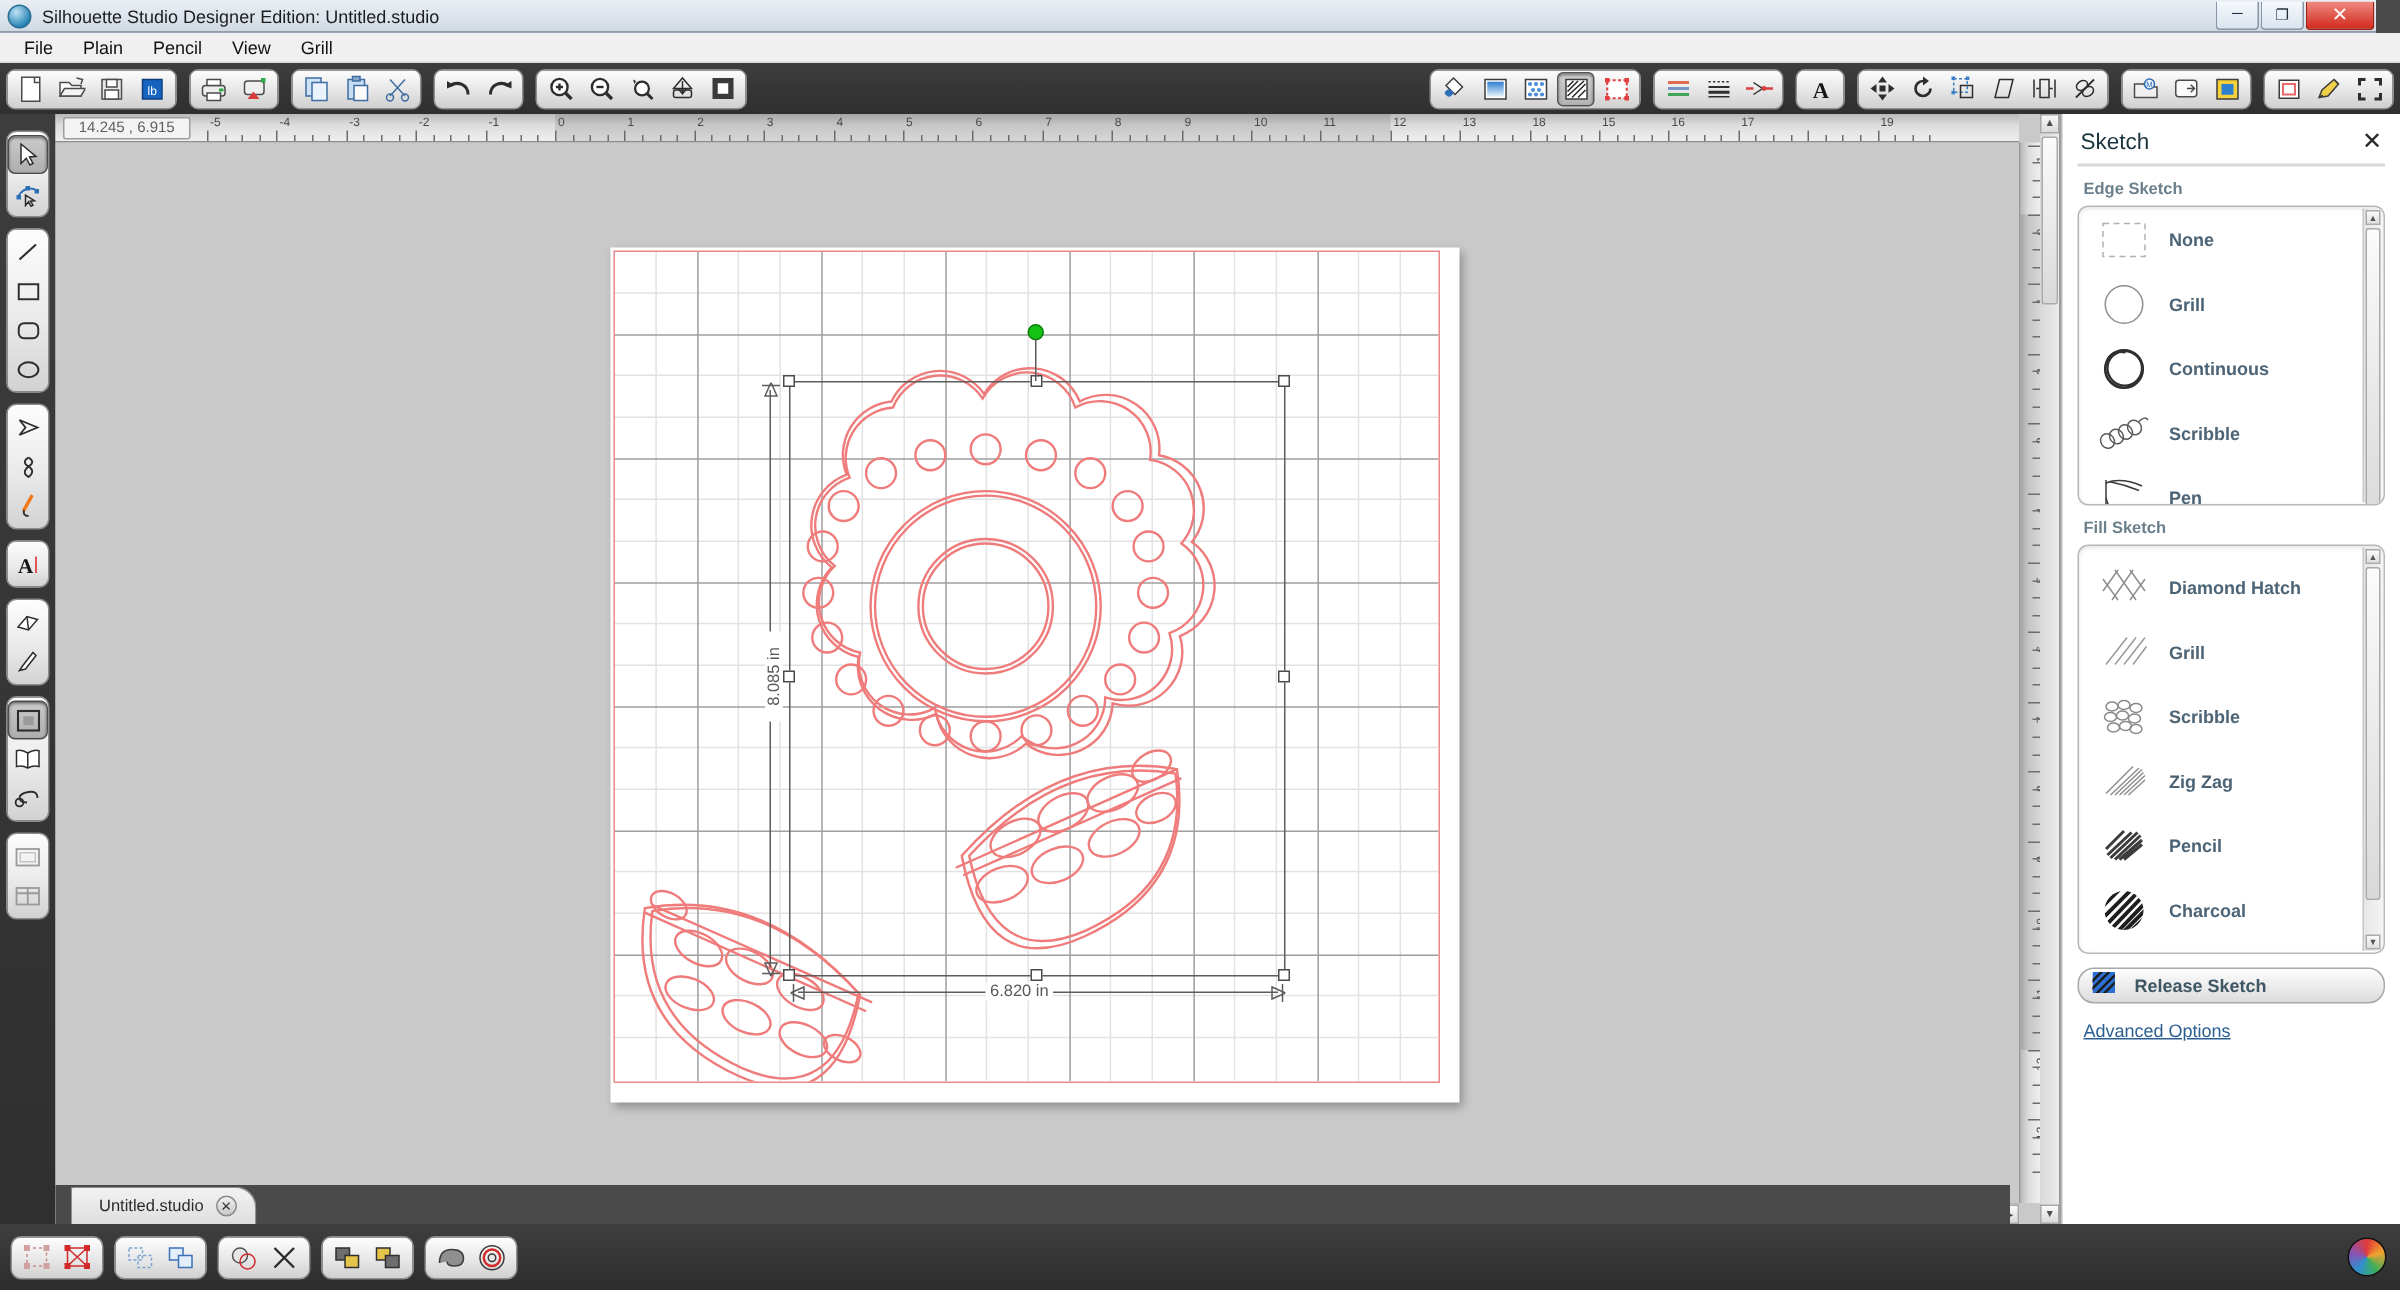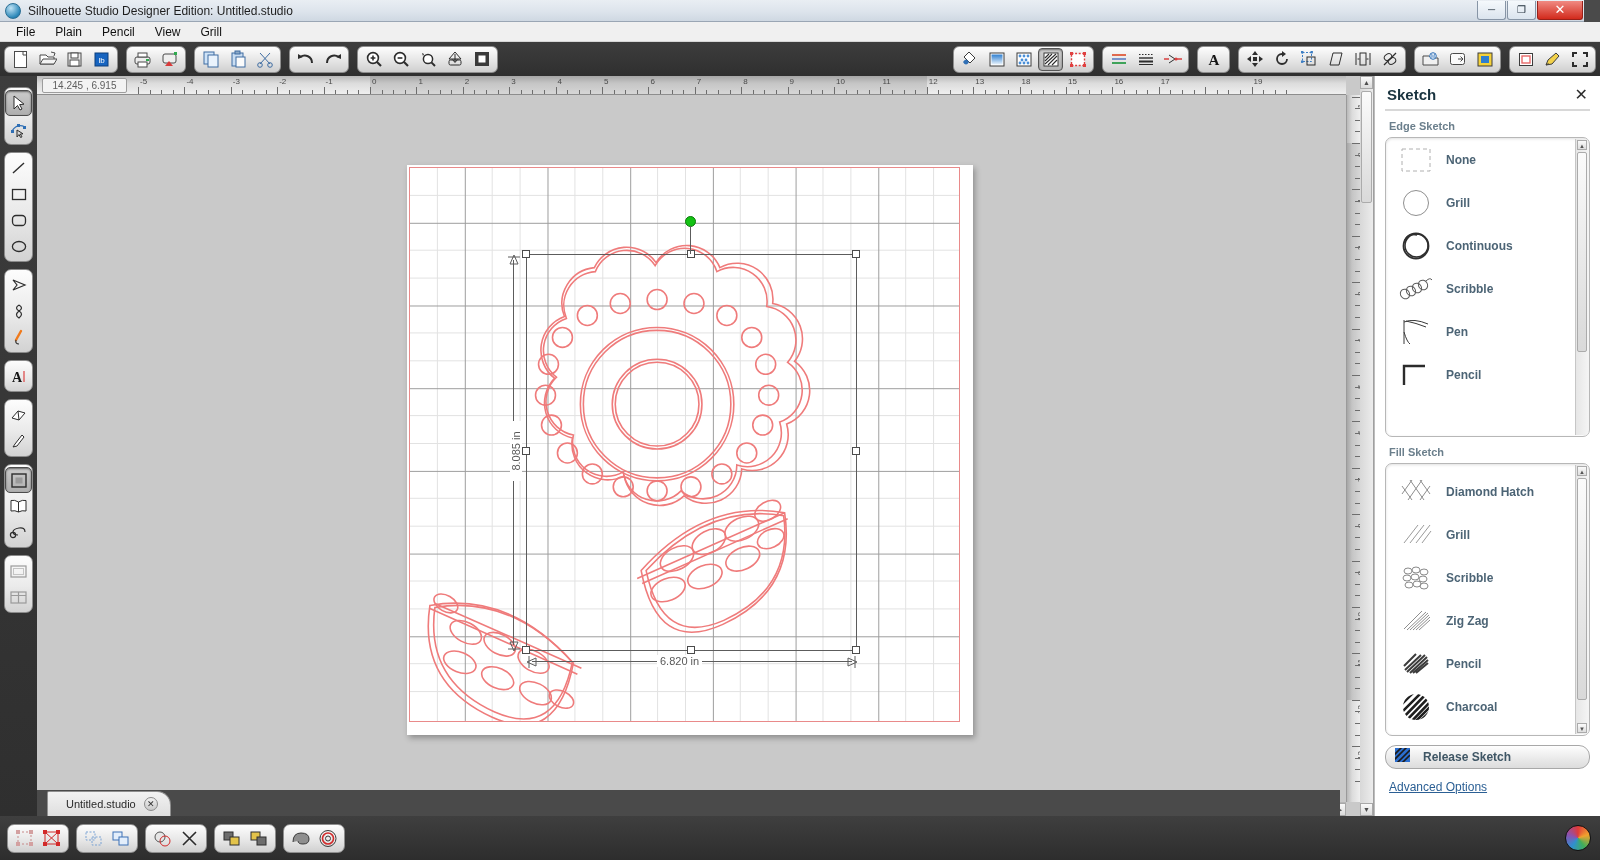--- a/index.html
+++ b/index.html
@@ -99,21 +99,21 @@
 
   
   #rightouter{ position:absolute; right:0; top:76px; width:240px; bottom:44px;
     background:linear-gradient(#3d3d3d,#2f2f2f); display:flex; }
   #panelscroll{ width:14px; background:linear-gradient(90deg,#d8d8d8,#ececec);
     border-right:1px solid #9f9f9f; position:relative; }
   #panel{ flex:1 1 auto; background:#fff; border-left:1px solid #bdbdbd;
     position:relative; padding:0 10px; }
   #panel-head{ display:flex; align-items:center; padding:10px 2px 6px 2px;
     border-bottom:2px solid #d8d8d8; }
-  #panel-title{ font-size:15px; font-weight:bold; color:#19333f; }
+  #panel-title{ font-size:15px; font-weight:normal; color:#19333f; }
   #panel-close{ margin-left:auto; font-size:16px; color:#2c2c2c; line-height:1; }
   .sec-label{ font-size:11px; color:#6b7f8c; font-weight:bold; margin:9px 0 5px 4px; }
   .listbox{ border:1px solid #b7b7b7; border-radius:7px; background:#fff;
     position:relative; overflow:hidden;
     box-shadow:inset 0 1px 3px rgba(0,0,0,.12); }
   .listscroll{ position:absolute; right:1px; top:1px; bottom:1px; width:13px;
     background:linear-gradient(90deg,#e6e6e6,#f4f4f4); border-left:1px solid #c6c6c6; }
   .lsthumb{ position:absolute; left:1px; width:10px;
     background:linear-gradient(#fbfbfb,#d9d9d9); border:1px solid #ababab; border-radius:2px; }
   .lsarrow{ position:absolute; left:1px; width:10px; height:10px;
@@ -970,21 +970,21 @@
     <div class="sarrow" style="left:0;bottom:0;width:13px;">▼</div>
   </div>
 
   <div id="panel">
     <div id="panel-head">
       <div id="panel-title">Sketch</div>
       <div id="panel-close">✕</div>
     </div>
 
     <div class="sec-label">Edge Sketch</div>
-    <div class="listbox" style="height:300px;">
+    <div class="listbox" style="height:200px;">
       <div style="position:absolute;left:0;top:0;right:14px;bottom:0;overflow:hidden;">
         <div class="opt">
           <div class="ico">
               <svg width="32" height="26">
                 <rect x="2" y="2" width="28" height="22" fill="none" stroke="#b0b0b0" stroke-dasharray="4 3"></rect>
               </svg>
             </div>
           <div class="lbl">None</div>
         </div>
         <div class="opt">

